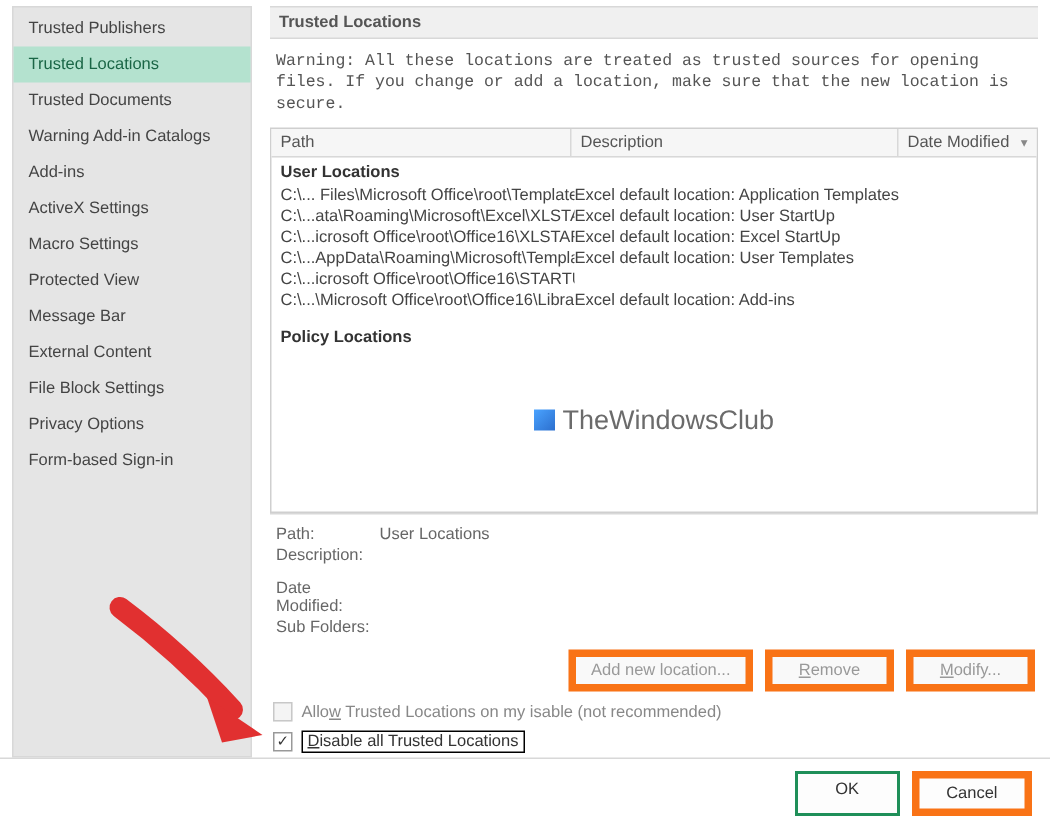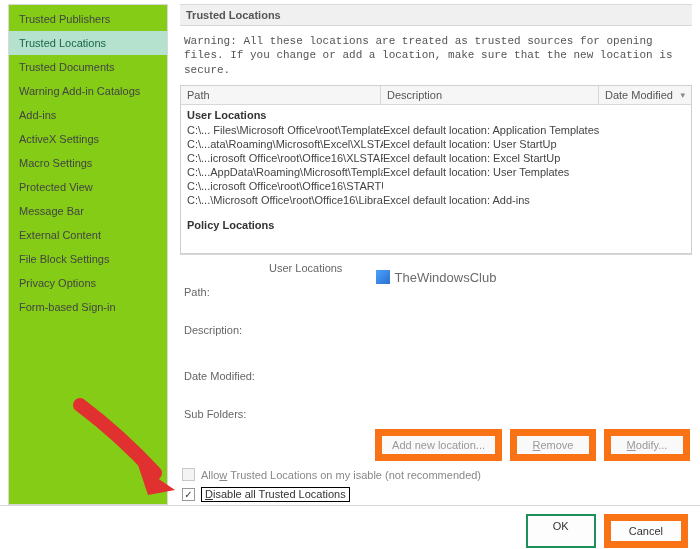--- a/index.html
+++ b/index.html
@@ -14,21 +14,21 @@
     overflow: hidden;
     position: relative;
   }
   .container {
     display: flex;
     height: 505px;
     padding: 4px 8px 0 8px;
   }
   .sidebar {
     width: 160px;
-    background: #84cc16;
+    background: #e5e5e5;
     border: 1px solid #d8d8d8;
     display: flex;
     flex-direction: column;
     padding: 2px 0;
     flex-shrink: 0;
   }
   .sidebar-item {
     padding: 6px 10px;
     color: #444;
     cursor: pointer;
@@ -83,44 +83,44 @@
   .tbody { padding: 2px 4px; flex:1; overflow:hidden;}
   .group-label { font-weight: 700; color: #333; padding: 2px 2px; }
   .trow { display: flex; padding: 1px 2px; color: #444; }
   .trow .c1 { flex: 0 0 196px; white-space: nowrap; overflow: hidden; }
   .trow .c2 { flex: 1; white-space: nowrap; overflow: hidden; }
   .watermark {
     position: absolute;
     top: 184px; left: 0; right:0;
     text-align: center;
     color: #6b6b6b;
-    font-size: 13px;
+    font-size: 18px;
     display:flex; align-items:center; justify-content:center; gap:5px;
     pointer-events:none;
   }
   .wm-icon {
     width:14px; height:14px;
     background: linear-gradient(135deg,#4aa3ff 0%, #2c6fce 100%);
     display:inline-block;
   }
   .details {
     border-top: 1px solid #d8d8d8;
     padding: 6px 4px 2px 4px;
     color: #666;
   }
   .details-row { display:flex; padding: 1px 0; }
-  .details-row .lab { width: 85px; margin-top: 24px; }
+  .details-row .lab { width: 69px; }
   .btn-row {
     display:flex; justify-content:flex-end; gap:8px;
     padding: 6px 2px 4px 0;
   }
   .btn {
     min-width: 86px;
     padding: 3px 10px;
-    border: 7px solid #f97316;
+    border: 5px solid #f97316;
     background: #f9f9f9;
     color: #999;
     text-align: center;
   }
   .chk-row {
     display:flex; align-items:center; gap:6px;
     padding: 3px 2px;
     color:#888;
   }
   .chk-row.enabled { color:#333; }

